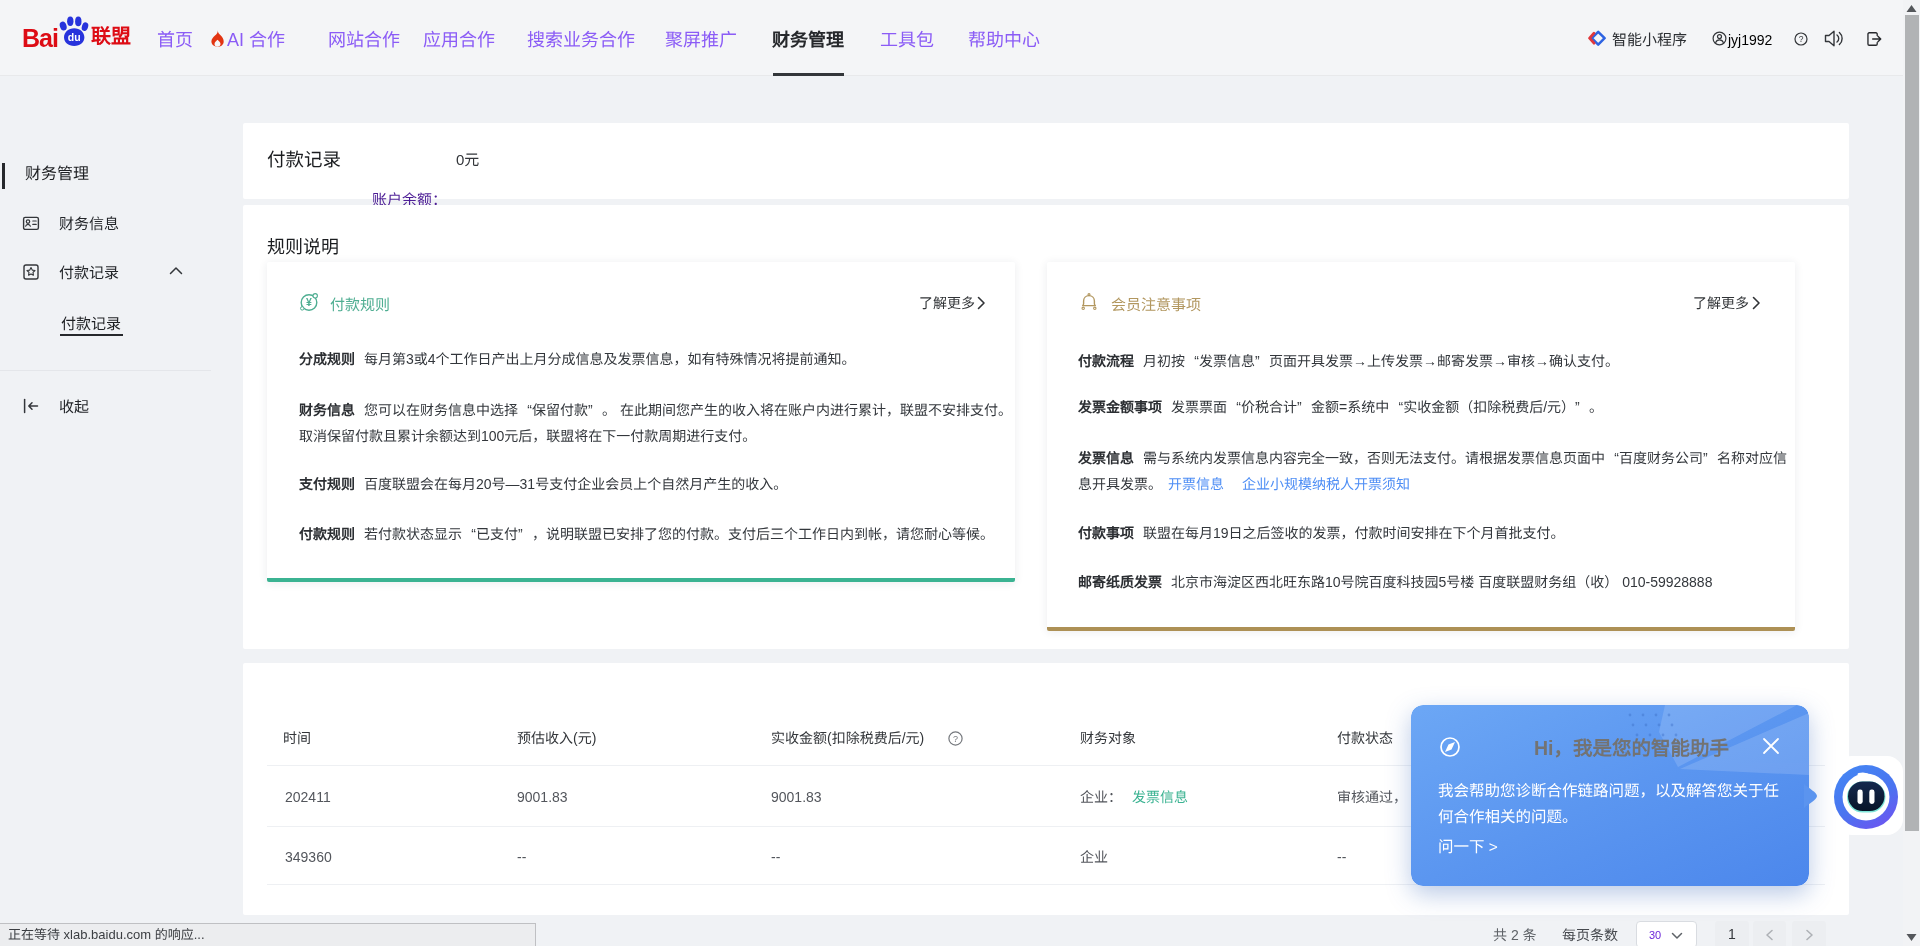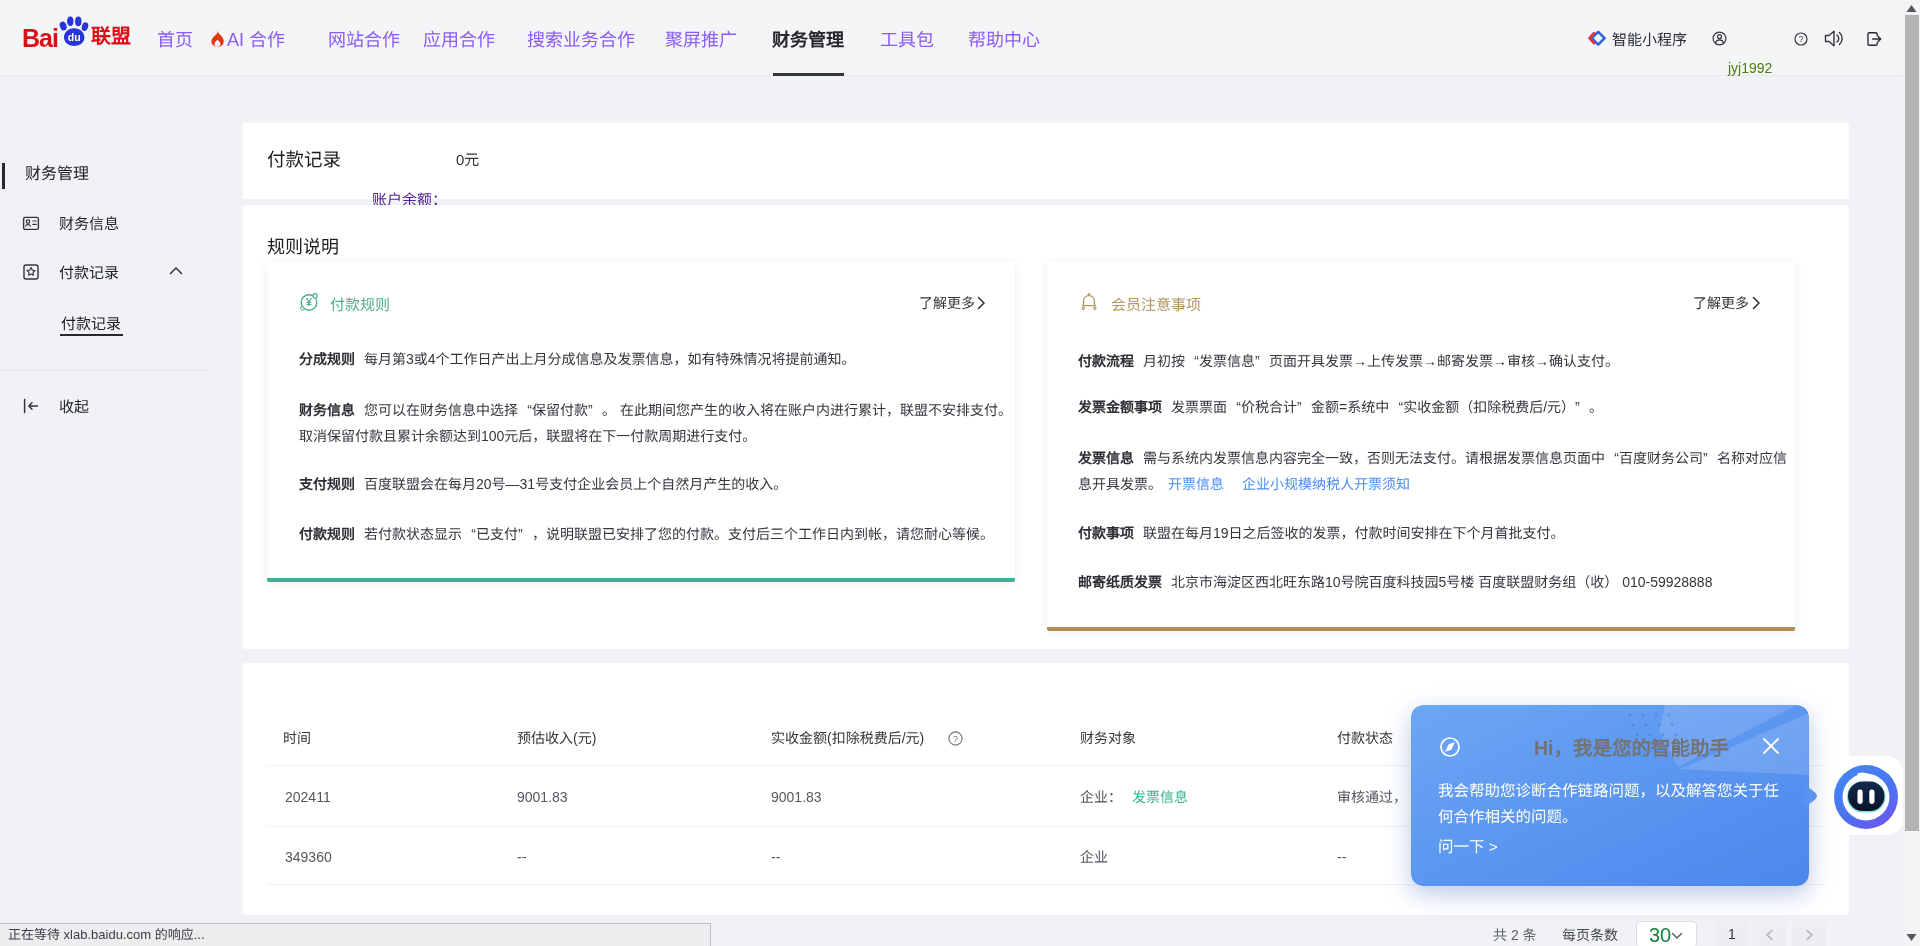--- a/index.html
+++ b/index.html
@@ -58,21 +58,21 @@
 <svg class="abs" style="left:1588px;top:30px" width="18" height="17" viewBox="0 0 18 17">
   <path d="M10.2 1.8 L16.6 8.2 L10.2 14.6 L3.8 8.2 Z" fill="none" stroke="#2d63e2" stroke-width="2.5" stroke-linejoin="round"></path>
   <path d="M6 3.2 L1.6 8.2 L6 13.2" fill="none" stroke="#e0383c" stroke-width="2.8" stroke-linecap="round" stroke-linejoin="round"></path>
 </svg>
 <div class="abs" style="left:1612px;top:31px;font-size:15px;line-height:18px;color:#2c2f33;">智能小程序</div>
 <svg class="abs" style="left:1712px;top:31px" width="15" height="15" viewBox="0 0 15 15">
   <circle cx="7.5" cy="7.5" r="6.4" fill="none" stroke="#33363a" stroke-width="1.2"></circle>
   <circle cx="7.5" cy="5.6" r="2" fill="none" stroke="#33363a" stroke-width="1.2"></circle>
   <path d="M3.5 11.9c.7-2.1 2.2-3 4-3s3.3.9 4 3" fill="none" stroke="#33363a" stroke-width="1.2"></path>
 </svg>
-<div class="abs" style="left:1728px;top:32px;font-size:14px;line-height:17px;color:#4d7c0f;margin-top:28px;">jyj1992</div>
+<div class="abs" style="left:1728px;top:32px;font-size:14px;line-height:17px;color:#000000;">jyj1992</div>
 <svg class="abs" style="left:1794px;top:32px" width="14" height="14" viewBox="0 0 14 14">
   <circle cx="7" cy="7" r="6" fill="none" stroke="#33363a" stroke-width="1.2"></circle>
   <text x="7" y="10.2" font-size="8.5" fill="#33363a" text-anchor="middle" font-family="Liberation Sans,sans-serif">?</text>
 </svg>
 <svg class="abs" style="left:1823px;top:28px" width="22" height="21" viewBox="0 0 22 21">
   <path d="M2.5 7.5 h3.5 L11 3.2 v14.6 L6 13.5 H2.5 z" fill="none" stroke="#33363a" stroke-width="1.4" stroke-linejoin="round"></path>
   <path d="M14 7 a4.4 4.4 0 0 1 0 7" fill="none" stroke="#33363a" stroke-width="1.4" stroke-linecap="round"></path>
   <path d="M16.4 4.4 a8.2 8.2 0 0 1 0 12.2" fill="none" stroke="#33363a" stroke-width="1.4" stroke-linecap="round"></path>
 </svg>
 <svg class="abs" style="left:1866px;top:31px" width="16" height="16" viewBox="0 0 18 18">
@@ -171,21 +171,21 @@
 <div class="td" style="left:285px;top:849px;">349360</div>
 <div class="td" style="left:517px;top:849px;">--</div>
 <div class="td" style="left:771px;top:849px;">--</div>
 <div class="td" style="left:1080px;top:849px;">企业</div>
 <div class="td" style="left:1337px;top:849px;">--</div>
 <div class="hline" style="top:884px;"></div>
 
 <div class="pgt" style="left:1493px;">共 2 条</div>
 <div class="pgt" style="left:1562px;color:#46494e;">每页条数</div>
 <div class="abs" style="left:1636px;top:921px;width:61px;height:27px;background:#fff;border:1px solid #d9dce1;border-radius:4px;"></div>
-<div class="abs" style="left:1649px;top:927px;font-size:20px;line-height:17px;color:#15803d;">30</div>
+<div class="abs" style="left:1649px;top:927px;font-size:11px;line-height:17px;color:#6d28d9;">30</div>
 <svg class="abs" style="left:1671px;top:932px" width="12" height="8" viewBox="0 0 12 8">
     <path d="M1.5 1.5 6 6 10.5 1.5" fill="none" stroke="#5f6368" stroke-width="1.5" stroke-linecap="round" stroke-linejoin="round"></path>
   </svg>
 <div class="pbtn" style="left:1715px;width:34px;">1</div>
 <div class="pbtn" style="left:1753px;width:33px;"></div>
 <svg class="abs" style="left:1765px;top:929px" width="9" height="12" viewBox="0 0 9 12">
     <path d="M7 1.5 2 6 7 10.5" fill="none" stroke="#aeb1b6" stroke-width="1.6" stroke-linecap="round" stroke-linejoin="round"></path>
   </svg>
 <div class="pbtn" style="left:1792px;width:34px;"></div>
 <svg class="abs" style="left:1805px;top:929px" width="9" height="12" viewBox="0 0 9 12">
@@ -259,13 +259,13 @@
 
 <div class="abs" style="left:1903px;top:0;width:17px;height:946px;background:#f2f3f5;"></div>
 <svg class="abs" style="left:1906px;top:4px" width="11" height="9" viewBox="0 0 11 9">
     <path d="M5.5 1 L10.5 8 H0.5 Z" fill="#54575b"></path>
   </svg>
 <div class="abs" style="left:1905px;top:15px;width:14px;height:816px;background:#b1b3b5;"></div>
 <svg class="abs" style="left:1906px;top:933px" width="11" height="9" viewBox="0 0 11 9">
     <path d="M5.5 8 L10.5 1 H0.5 Z" fill="#54575b"></path>
   </svg>
 
-<div class="abs" style="left:0;top:923px;width:711px;height:23px;background:#ecedef;border:1px solid #bfc0c3;border-left:none;border-bottom:none;font-size:13px;line-height:21px;color:#3b3e42;padding-left:8px;">正在等待 xlab.baidu.com 的响应...</div>
+<div class="abs" style="left:0;top:923px;width:536px;height:23px;background:#ecedef;border:1px solid #bfc0c3;border-left:none;border-bottom:none;font-size:13px;line-height:21px;color:#3b3e42;padding-left:8px;">正在等待 xlab.baidu.com 的响应...</div>
 
 </body></html>

